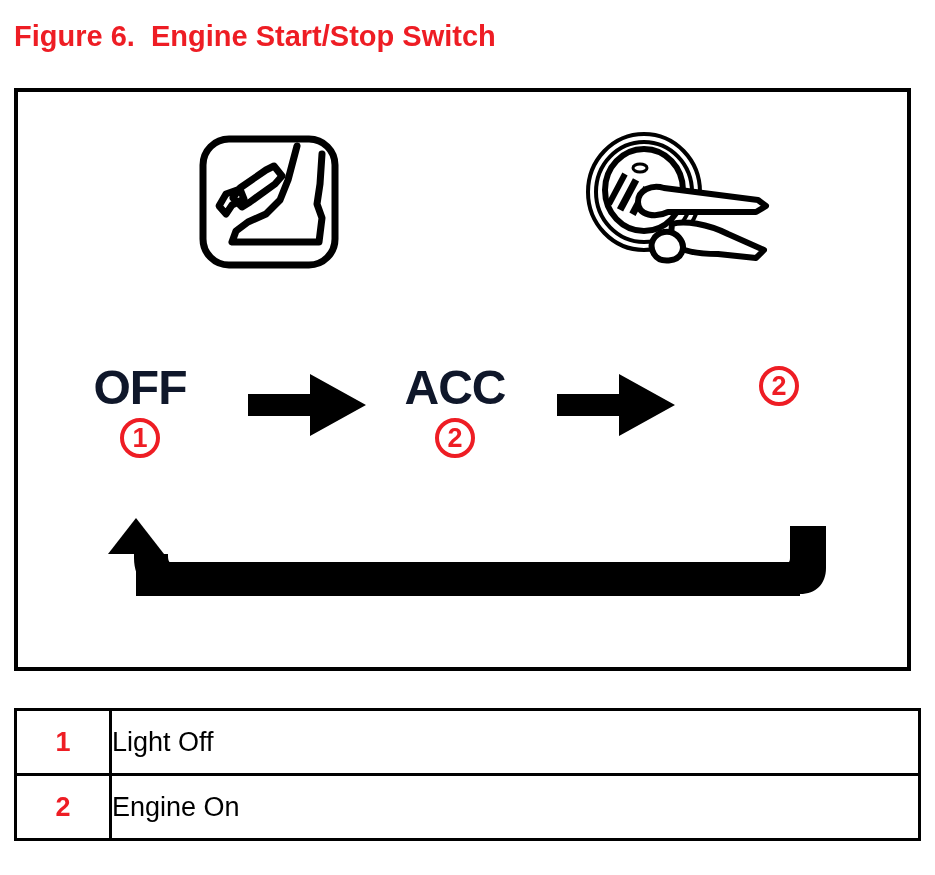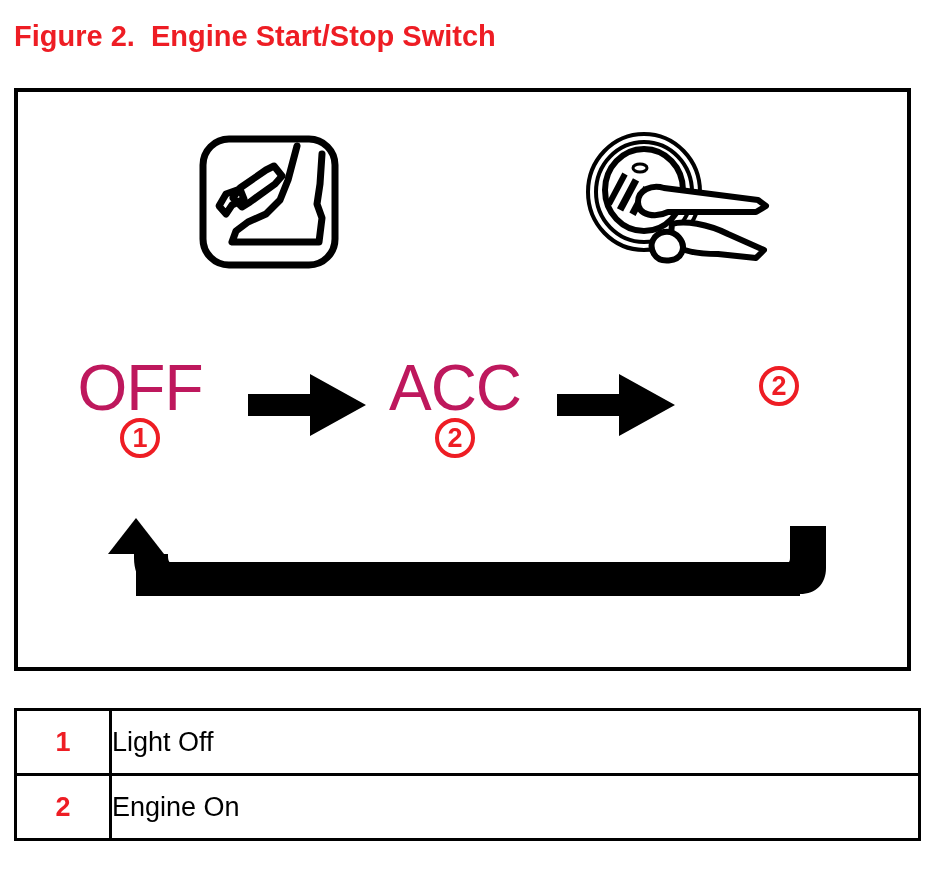--- a/index.html
+++ b/index.html
@@ -59,23 +59,23 @@
   .state-group {
     position: absolute;
     text-align: center;
     width: 200px;
   }
   #state-off   { left: 40px;  top: 362px; }
   #state-acc   { left: 355px; top: 362px; }
   #state-igon  { left: 679px; top: 362px; }
 
   .state-label {
-    font-size: 64px;
-    font-weight: normal;
-    color: #be185d;
+    font-size: 48px;
+    font-weight: bold;
+    color: #0f172a;
     line-height: 52px;
     letter-spacing: -1px;
     white-space: nowrap;
   }
   .state-badge {
     margin: 4px auto 0 auto;
     width: 40px;
     height: 40px;
     border: 4px solid #ee1d24;
     border-radius: 50%;
@@ -130,21 +130,21 @@
   .legend-desc-cell {
     padding-left: 24px;
     color: #000000;
     font-size: 27px;
     font-weight: normal;
   }
 </style>
 </head>
 <body>
 
-<div id="figure-caption">Figure 2.  Engine Start/Stop Switch</div>
+<div id="figure-caption">Figure 6.  Engine Start/Stop Switch</div>
 
 <div id="figure-frame"></div>
 
 <div id="brake-pedal-icon">
   <svg viewBox="0 0 152 145" width="152" height="145" aria-hidden="true">
     <rect x="7" y="7" width="132" height="126" rx="26" ry="26" fill="none" stroke="#000000" stroke-width="7"></rect>
 
     <path d="M37 66 L44 56 L70 38 L78 34 L86 44 L79 52 L54 70 L46 75 Z" fill="none" stroke="#000000" stroke-width="7" stroke-linejoin="round"></path>
 
     <path d="M23 74 L30 62 L44 57 L48 67 L36 73 L30 82 Z" fill="none" stroke="#000000" stroke-width="7" stroke-linejoin="round"></path>

